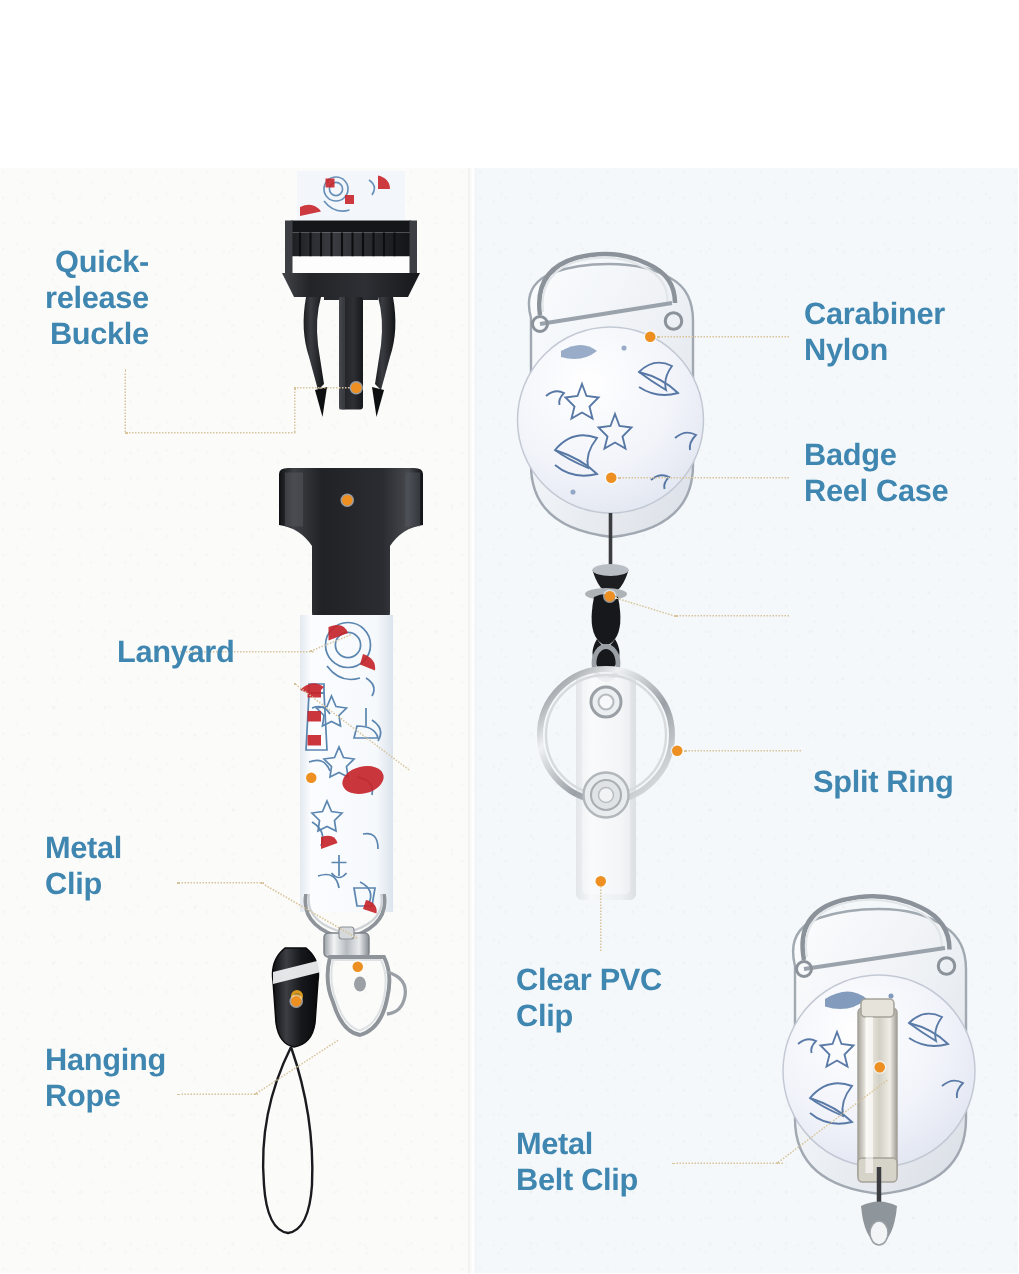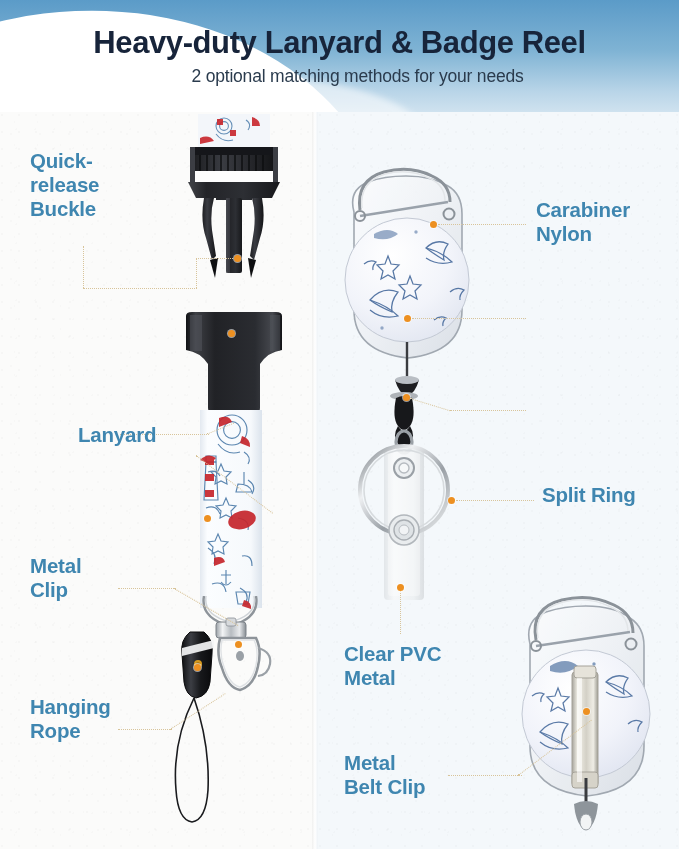--- a/index.html
+++ b/index.html
@@ -132,28 +132,20 @@
   }
 
   
   .art{ position:absolute; }
 </style>
 </head>
 <body>
 
 <div id="page">
 
-  <div class="header">
-    <div class="header-wave"></div>
-    <div class="header-wave2"></div>
-    <div class="header-inner">
-      <div class="title">Heavy-duty Lanyard &amp; Badge Reel</div>
-      <div class="subtitle">2 optional matching methods for your needs</div>
-    </div>
-  </div>
 
   <div class="panel-left">
       <div class="tex"></div>
     </div>
   <div class="panel-right">
       <div class="tex"></div>
     </div>
   <div class="panel-divider"></div>
 
   <svg class="art" style="left:176px; top:114px;" width="116" height="175" viewBox="0 0 116 175">
@@ -508,38 +500,40 @@
     <div class="dotline-v" style="left:400px; top:590px; height:44px;"></div>
     <div class="dot" style="left:397px; top:584px;"></div>
   </div>
 
   <div class="conn">
     <div class="dotline-h" style="left:448px; top:775px; width:74px;"></div>
     <div class="dotline-h" style="left:518px; top:775px; width:92px; transform:rotate(-37deg); transform-origin:left center;"></div>
     <div class="dot" style="left:583px; top:708px;"></div>
   </div>
 
-  <div class="lbl" style="left:30px; top:149px;">Quick-
+  <div class="lbl" style="left:30px; top:163px;text-align:right;">Quick-
 release
 Buckle</div>
 
   <div class="lbl" style="left:30px; top:423px;margin-left:48px;">Lanyard</div>
 
   <div class="lbl" style="left:30px; top:554px;">Metal
 Clip</div>
 
   <div class="lbl" style="left:30px; top:695px;">Hanging
 Rope</div>
 
   <div class="lbl" style="left:536px; top:198px;">Carabiner
 Nylon</div>
 
-
-
-  <div class="lbl" style="left:542px; top:483px;">Split Ring</div>
+  <div class="lbl" style="left:536px; top:292px;">Badge
+Reel Case</div>
+
+
+  <div class="lbl" style="left:542px; top:510px;">Split Ring</div>
 
   <div class="lbl" style="left:344px; top:642px;">Clear PVC
-Metal</div>
+Clip</div>
 
   <div class="lbl" style="left:344px; top:751px;">Metal
 Belt Clip</div>
 
 </div>
 
 </body></html>

